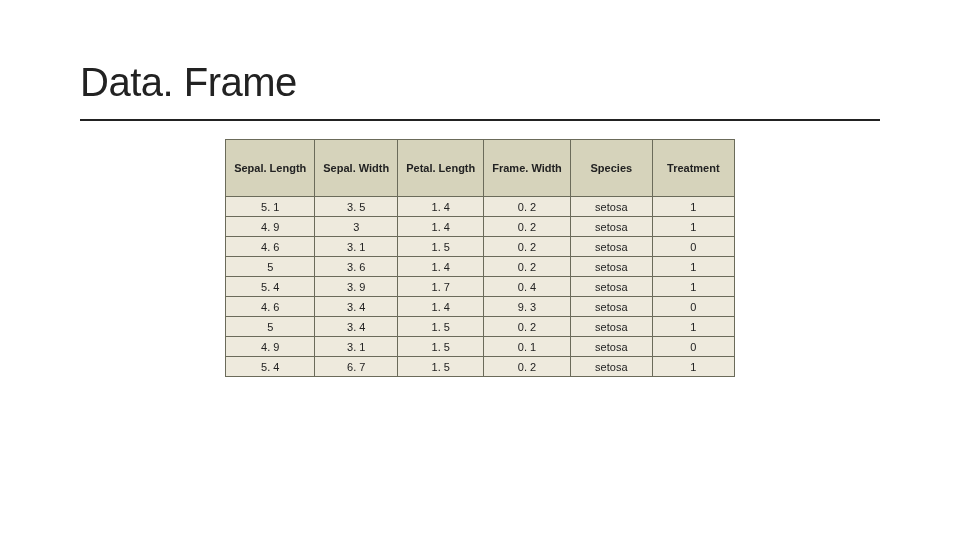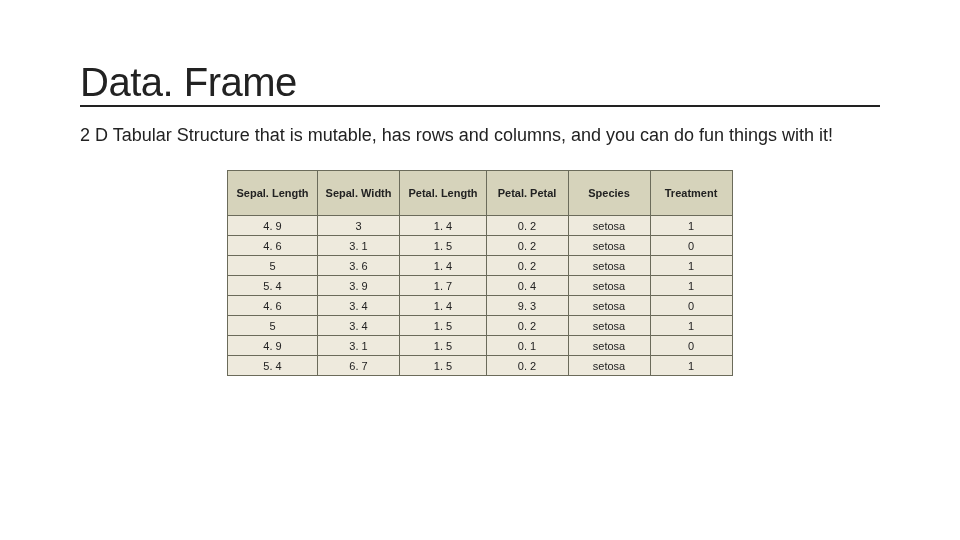--- a/index.html
+++ b/index.html
@@ -1,45 +1,52 @@
 <!DOCTYPE html>
 <html><head>
 <meta charset="utf-8">
 <style>
   * { box-sizing: border-box; margin: 0; padding: 0; }
   html, body { width: 960px; height: 540px; background: #fff; font-family: "Segoe UI", Arial, sans-serif; color: #222; }
   .slide { padding: 60px 80px 40px 80px; }
-  .title { font-size: 40px; font-weight: 400; letter-spacing: -0.5px; }
+  .title { font-size: 40px; font-weight: 400; letter-spacing: -0.5px; margin-bottom: 14px; }
   .rule { border: none; border-top: 2px solid #222; margin-bottom: 18px; }
   .subtitle { font-size: 18px; font-weight: 400; margin-bottom: 24px; }
   .table-wrap { display: flex; justify-content: center; }
   table { border-collapse: collapse; font-size: 11px; }
   th, td { border: 1px solid #6b6b5a; text-align: center; vertical-align: middle; }
-  th { background: #d6d3bb; font-weight: 700; padding: 16px 8px; min-width: 82px; height: 40px; }
+  th { background: #d6d3bb; font-weight: 700; padding: 22px 8px; min-width: 82px; height: 40px; }
   td { background: #eeeadd; padding: 3px 8px; height: 20px; }
 </style>
 </head>
 <body>
 <div class="slide">
   <h1 class="title">Data. Frame</h1>
   <hr class="rule">
-  <p class="subtitle">2 D Tabular Structure that is mutable, has rows and columns, and you can do fun things with it!</p>
   <div class="table-wrap">
     <table>
       <thead>
         <tr>
           <th>Sepal. Length</th>
           <th>Sepal. Width</th>
           <th>Petal. Length</th>
-          <th>Petal. Petal</th>
+          <th>Frame. Width</th>
           <th>Species</th>
           <th>Treatment</th>
         </tr>
       </thead>
       <tbody>
+          <tr>
+            <td>5. 1</td>
+            <td>3. 5</td>
+            <td>1. 4</td>
+            <td>0. 2</td>
+            <td>setosa</td>
+            <td>1</td>
+          </tr>
           <tr>
             <td>4. 9</td>
             <td>3</td>
             <td>1. 4</td>
             <td>0. 2</td>
             <td>setosa</td>
             <td>1</td>
           </tr>
           <tr>
             <td>4. 6</td>

